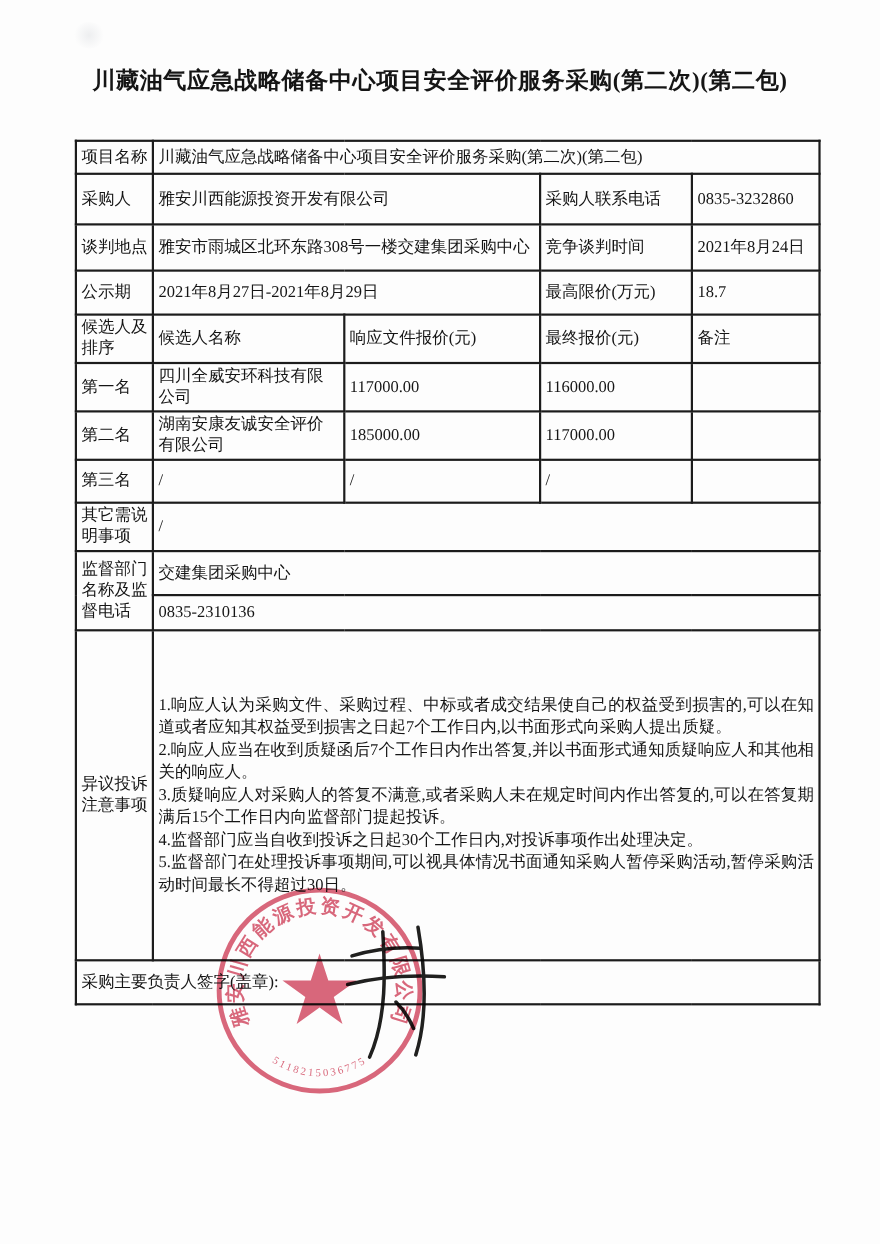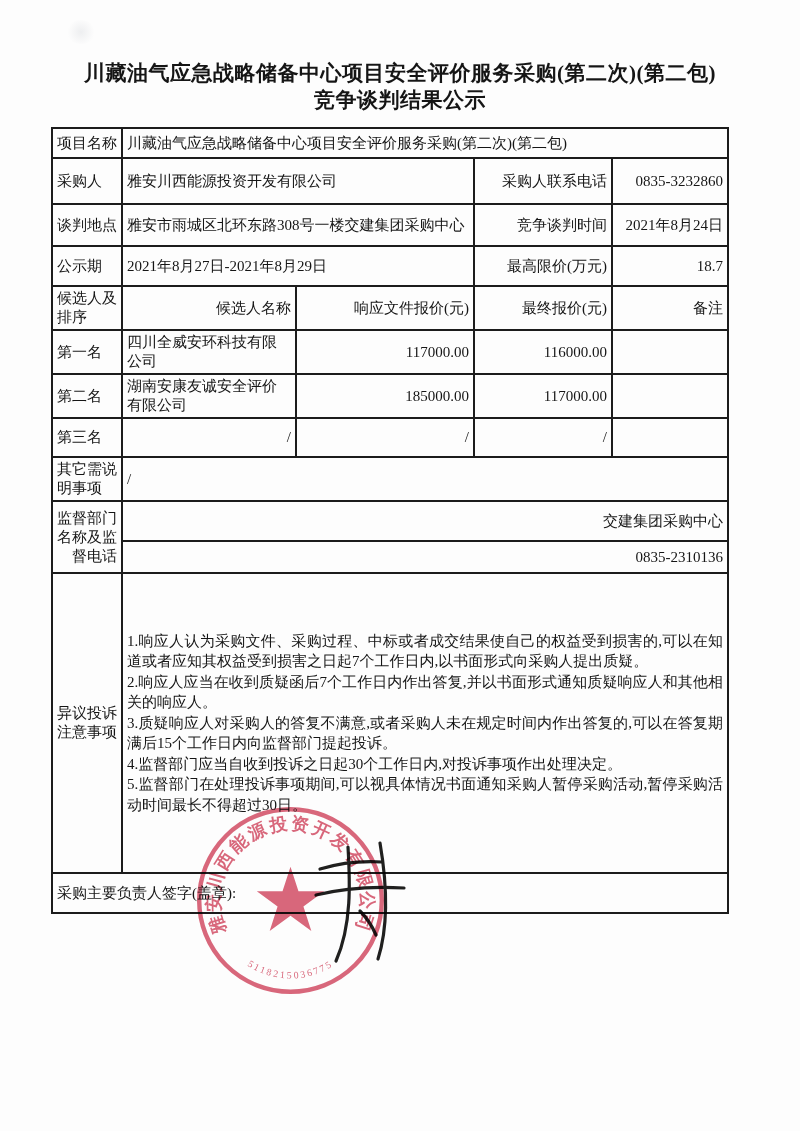--- a/index.html
+++ b/index.html
@@ -14,53 +14,52 @@
     position:absolute;left:66px;top:20px;width:30px;height:24px;border-radius:50%;
     background:radial-gradient(circle,rgba(175,180,188,.4),rgba(175,180,188,0) 70%);
     opacity:.5;
   }
   .doc-title{
     position:absolute;top:60px;left:0;width:800px;
     text-align:center;font-weight:bold;font-size:21px;line-height:27px;
     letter-spacing:.5px;
   }
   table.main{
-    position:absolute;left:51px;top:127px;width:676px;
+    position:absolute;left:68px;top:127px;width:676px;
     border-collapse:collapse;table-layout:fixed;
   }
   table.main td{
     border:2px solid #1c1c1c;
     font-size:15px;line-height:19px;
     padding:2px 4px;vertical-align:middle;
     word-break:break-all;
   }
   td.lbl{text-align:left;padding-left:4px;}
-  td.lblc{text-align:right;padding-left:2px;padding-right:2px;}
+  td.lblc{text-align:left;padding-left:2px;padding-right:2px;}
   td.txt{text-align:left;padding-left:6px;}
-  td.ctr{text-align:right;}
+  td.ctr{text-align:left;}
   td.obj{padding:8px 6px;vertical-align:middle;border-radius:23px;}
   .obj-line{font-size:15px;line-height:20.5px;text-align:justify;}
   .sig-cell{padding-left:6px;font-size:15px;border-radius:15px;}
   .seal{
     position:absolute;left:193px;top:803px;width:195px;height:195px;
     mix-blend-mode:multiply;opacity:.88;
   }
   .signature{
     position:absolute;left:308px;top:833px;width:105px;height:135px;
     mix-blend-mode:multiply;
   }
 </style>
 </head>
 <body>
 
 <div class="smudge"></div>
 
 <div class="doc-title">
   <div>川藏油气应急战略储备中心项目安全评价服务采购(第二次)(第二包)</div>
-  <div>竞争谈判结果公示</div>
 </div>
 
 <table class="main">
   <colgroup>
     <col style="width:70px">
       <col style="width:174px">
       <col style="width:178px">
       <col style="width:138px">
       <col style="width:116px">
   </colgroup>

